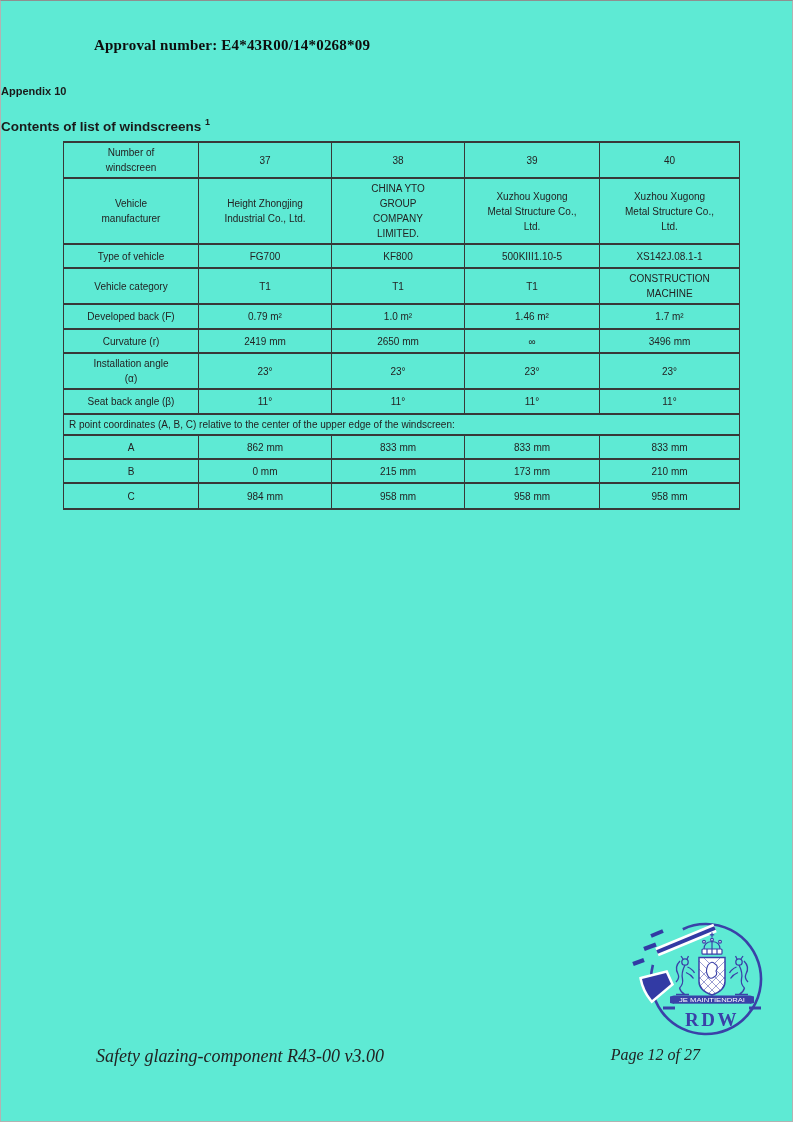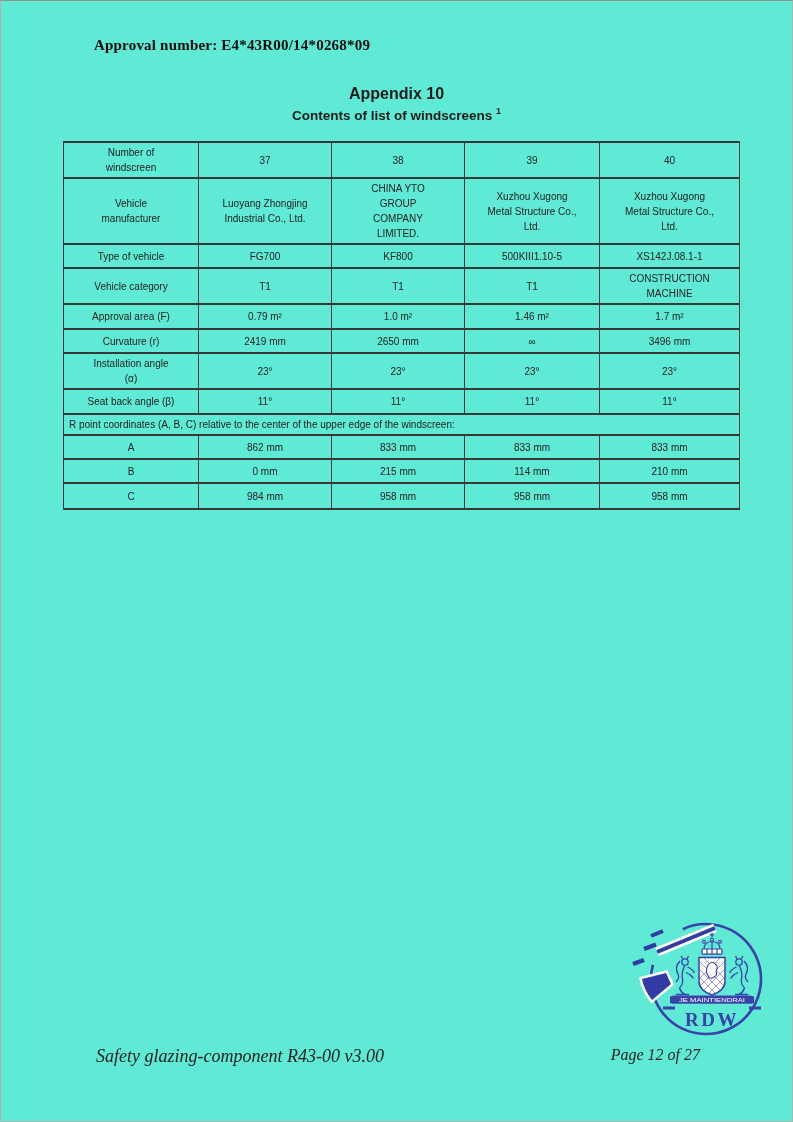--- a/index.html
+++ b/index.html
@@ -7,25 +7,25 @@
     position:relative; width:793px; height:1122px; background:#5eead4;
     border:1px solid #b2b2b2; border-top-color:#8f8f8f; box-sizing:border-box;
     font-family:"Liberation Sans", sans-serif; color:#1d1d1d; overflow:hidden;text-decoration:underline;
   }
   .approval {
     position:absolute; left:93px; top:36px;
     font-family:"Liberation Serif", serif; font-weight:bold; font-size:15px; color:#0e0e0e;
     letter-spacing:0.2px;
   }
   .appendix {
-    position:absolute; left:0; right:0; top:84px; text-align:center;
-    font-weight:bold; font-size:16px; color:#1a1a1a;
+    position:absolute; left:0; right:0; top:84px; 
+    font-weight:bold; font-size:11px; color:#1a1a1a;
   }
   .subtitle {
-    position:absolute; left:0; right:0; top:105px; text-align:center;
+    position:absolute; left:0; right:0; top:116px; 
     font-weight:bold; font-size:13.5px; color:#1a1a1a;
   }
   .subtitle sup { font-size:9px; }
   table.tbl {
     position:absolute; left:62px; top:140px; width:676px;
     border-collapse:collapse; table-layout:fixed;
     font-size:10px; line-height:15px; color:#232323;
   }
   .tbl td {
     border:1px solid #383838; border-top-width:2px; border-bottom-width:2px;
@@ -67,21 +67,21 @@
         <td>Number of
 windscreen</td>
         <td>37</td>
         <td>38</td>
         <td>39</td>
         <td>40</td>
       </tr>
       <tr style="height:62px">
         <td>Vehicle
 manufacturer</td>
-        <td>Luoyang Zhongjing
+        <td>Height Zhongjing
 Industrial Co., Ltd.</td>
         <td>CHINA YTO
 GROUP
 COMPANY
 LIMITED.</td>
         <td>Xuzhou Xugong
 Metal Structure Co.,
 Ltd.</td>
         <td>Xuzhou Xugong
 Metal Structure Co.,
@@ -96,21 +96,21 @@
       </tr>
       <tr style="height:30px">
         <td>Vehicle category</td>
         <td>T1</td>
         <td>T1</td>
         <td>T1</td>
         <td>CONSTRUCTION
 MACHINE</td>
       </tr>
       <tr style="height:25px">
-        <td>Approval area (F)</td>
+        <td>Developed back (F)</td>
         <td>0.79 m²</td>
         <td>1.0 m²</td>
         <td>1.46 m²</td>
         <td>1.7 m²</td>
       </tr>
       <tr style="height:24px">
         <td>Curvature (r)</td>
         <td>2419 mm</td>
         <td>2650 mm</td>
         <td>∞</td>
@@ -138,21 +138,21 @@
         <td>A</td>
         <td>862 mm</td>
         <td>833 mm</td>
         <td>833 mm</td>
         <td>833 mm</td>
       </tr>
       <tr style="height:24px">
         <td>B</td>
         <td>0 mm</td>
         <td>215 mm</td>
-        <td>114 mm</td>
+        <td>173 mm</td>
         <td>210 mm</td>
       </tr>
       <tr style="height:26px">
         <td>C</td>
         <td>984 mm</td>
         <td>958 mm</td>
         <td>958 mm</td>
         <td>958 mm</td>
       </tr>
     </tbody>

